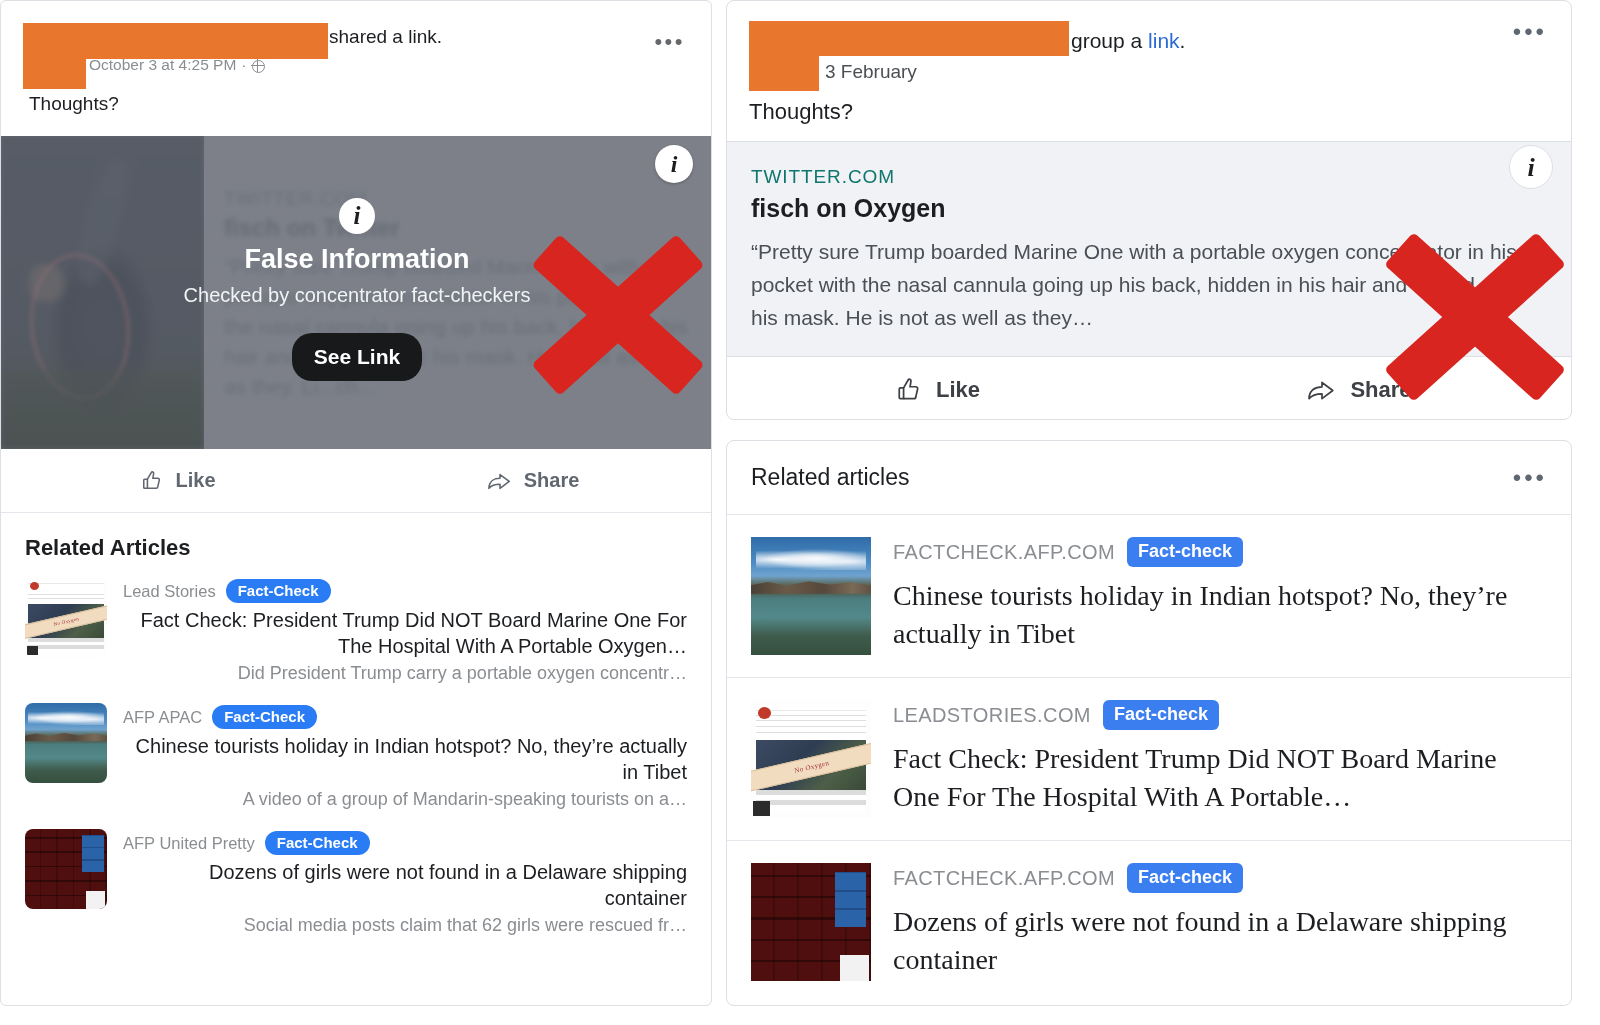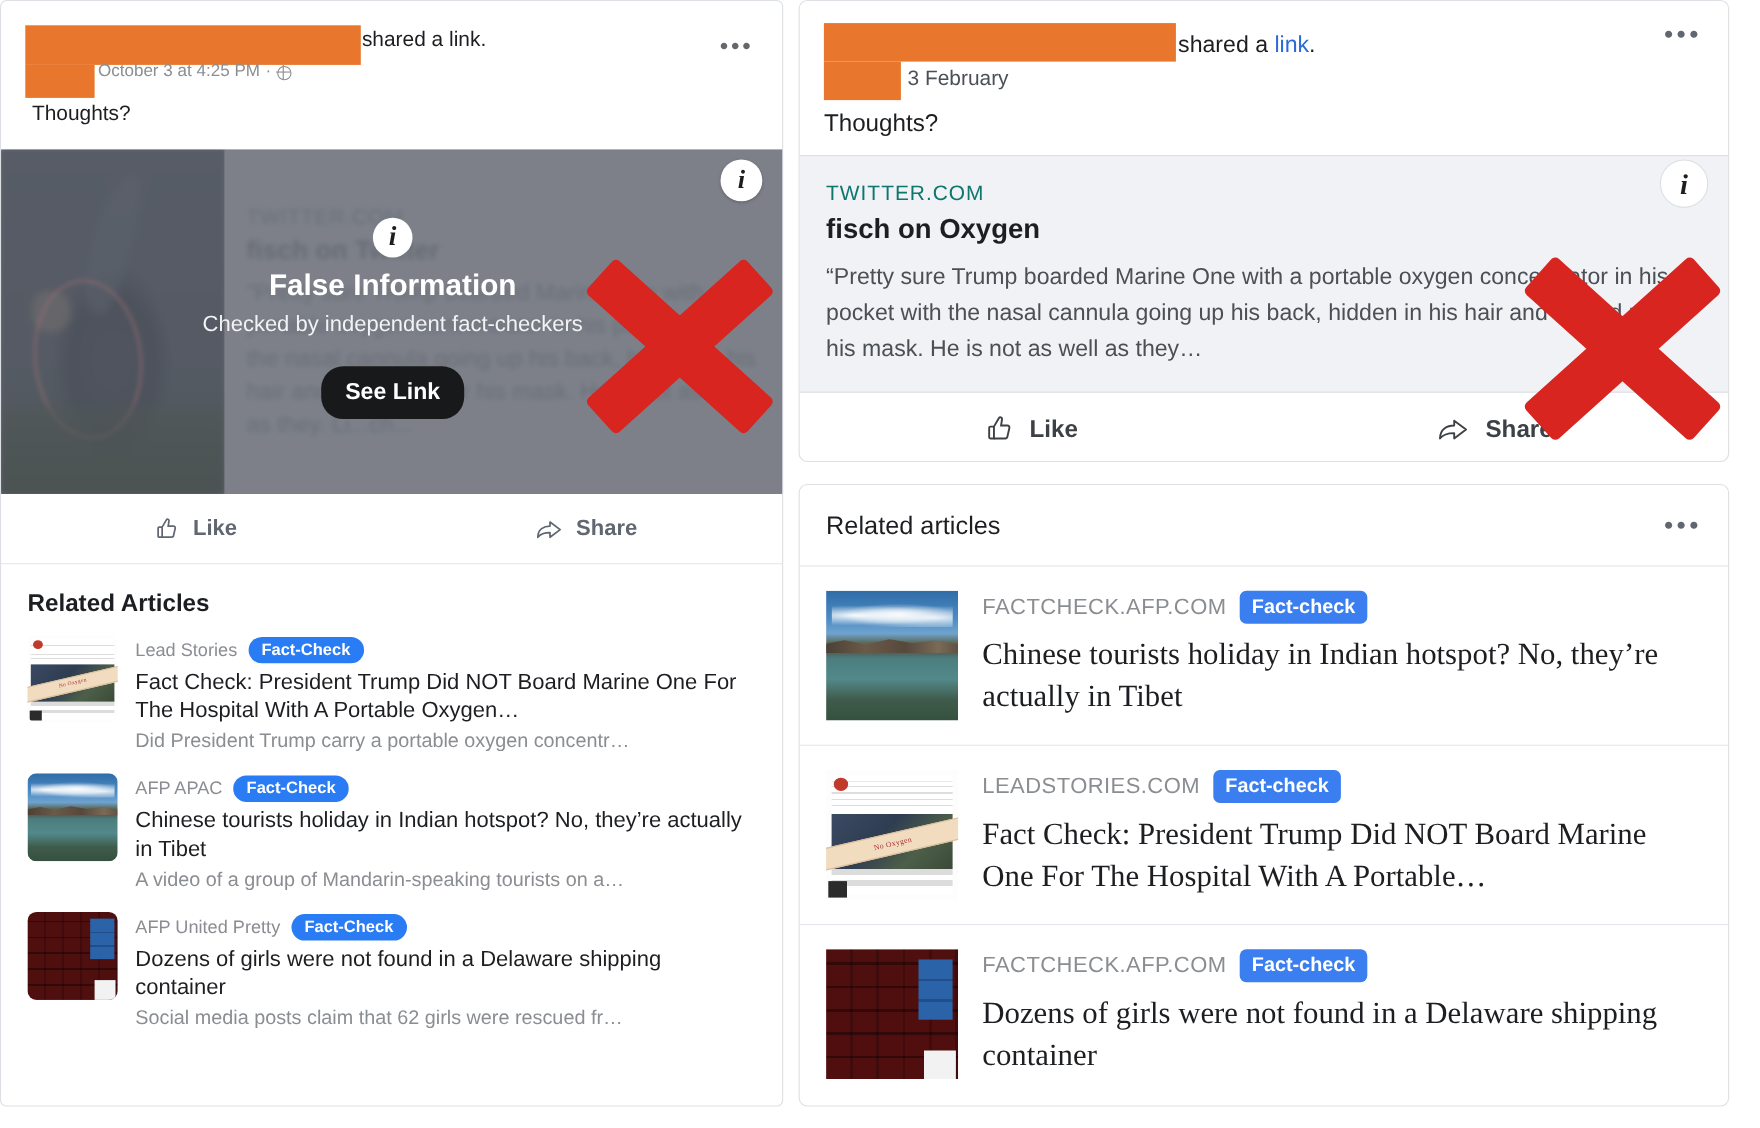--- a/index.html
+++ b/index.html
@@ -282,21 +282,21 @@
     margin-bottom: 18px;
   }
   .l-thumb {
     width: 82px; height: 80px;
     border-radius: 8px;
     flex: 0 0 82px;
     overflow: hidden;
     position: relative;
     filter: blur(0.4px);
   }
-  .l-art-body { flex: 1; min-width: 0; padding-top: 2px; }
+  .l-art-body { flex: 1; min-width: 0; padding-top: 2px; text-align: right; }
   .l-src-row {
     display: flex;
     align-items: center;
     gap: 10px;
     margin-bottom: 4px;
   }
   .l-src {
     font-size: 16.5px;
     color: #8a8d91;
   }
@@ -669,21 +669,21 @@
           <div class="blur-domain">TWITTER.COM</div>
           <div class="blur-title">fisch on Twitter</div>
           <div class="blur-desc">"Pretty sure Trump boarded Marine One with a portable oxygen concentrator in his pocket with the nasal cannula going up his back, hidden in his hair and tucked under his mask. He is not as well as they. Li...ch...</div>
         </div>
       </div>
 
       <div class="l-overlay">
         <div class="l-overlay-inner">
           <div class="info-badge-big">i</div>
           <div class="false-title">False Information</div>
-          <div class="false-sub">Checked by independent fact-checkers</div>
+          <div class="false-sub">Checked by concentrator fact-checkers</div>
           <div class="false-btns">
             <div class="btn-seelink">See Link</div>
           </div>
         </div>
       </div>
 
       <div class="info-badge-sm">i</div>
     </div>
 
     <div class="l-actions">
@@ -757,21 +757,21 @@
     </div>
   </div>
 
   <div class="panel-right">
 
     <div class="r-card r-card-post">
       <div class="r-header">
         <div class="r-redact-1"></div>
         <div class="r-redact-2"></div>
         <div class="r-byline">
-          <span>shared a </span><span class="r-link">link</span><span>.</span>
+          <span>group a </span><span class="r-link">link</span><span>.</span>
         </div>
         <div class="r-date">3 February</div>
         <div class="r-dots">•••</div>
         <div class="r-thoughts">Thoughts?</div>
       </div>
 
       <div class="r-preview">
         <div class="r-domain">TWITTER.COM</div>
         <div class="r-title">fisch on Oxygen</div>
         <div class="r-desc">“Pretty sure Trump boarded Marine One with a portable oxygen concentrator in his pocket with the nasal cannula going up his back, hidden in his hair and tucked under his mask. He is not as well as they…</div>

